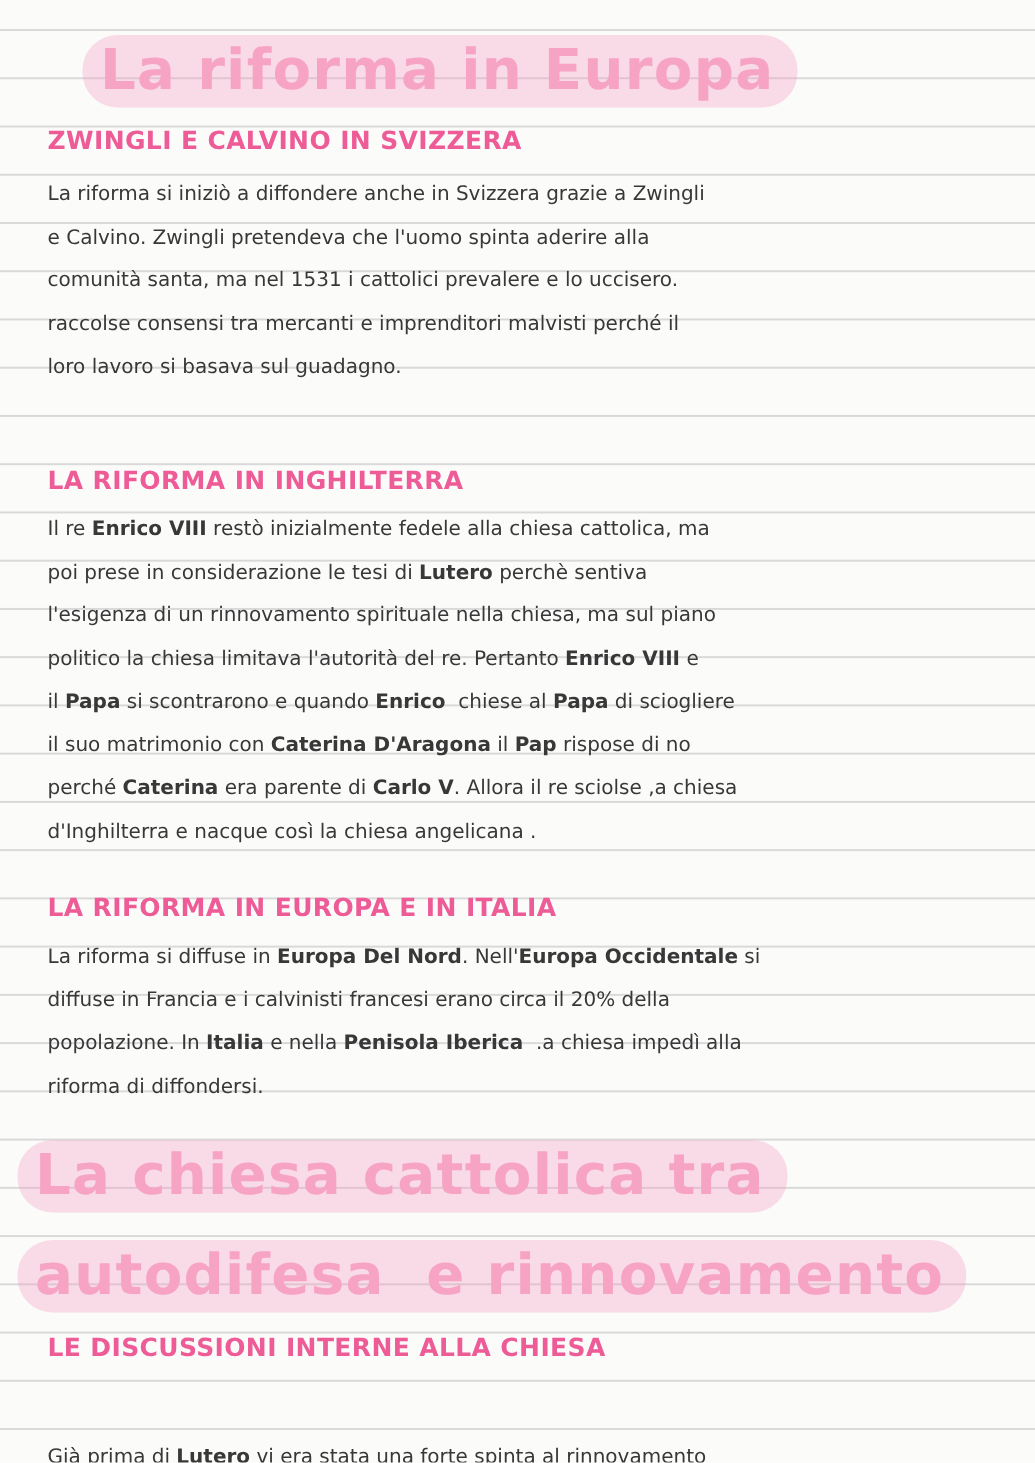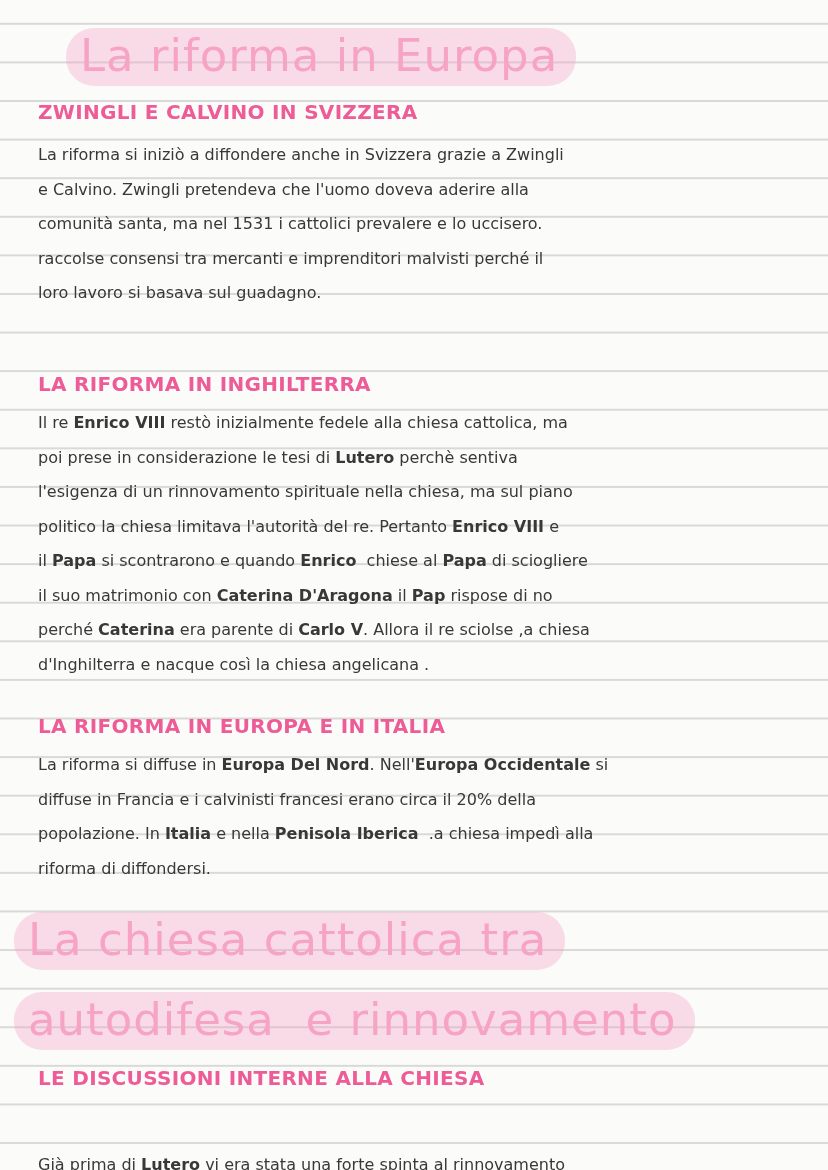--- a/index.html
+++ b/index.html
@@ -16,21 +16,21 @@
     background-position: 0 -13.8px;
     font-family: "DejaVu Sans", sans-serif;
     color: #383838;
   }
   .block { position: absolute; left: 0; width: 828px; }
   .title-line { position: absolute; left: 0; white-space: pre; }
   .hl {
     display: inline-block;
     white-space: pre;
     font-size: 45px;
-    font-weight: 400;
+    font-weight: 700;
     letter-spacing: 1px;
     line-height: 56px;
     padding: 0 18px 2px 14px;
     border-radius: 28px;
     text-align: center;
   }
   .heading {
     font-size: 20px;
     font-weight: 700;
     letter-spacing: 0.3px;
@@ -50,21 +50,21 @@
 <body>
 
 <div class="page">
   <div id="content">
       <div class="block" style="top: 28px; height: 80px;">
         <div class="title-line" style="top: 0px; left: 66px;"><span class="hl" style="color: rgb(247, 164, 196); background-color: rgba(244, 153, 190, 0.32);">La riforma in Europa</span></div>
       </div>
       <div class="block heading" style="top: 100px; color: rgb(238, 92, 151);">ZWINGLI E CALVINO IN SVIZZERA</div>
       <div class="block para" style="top: 138px;">
         <div class="line"><span>La riforma si iniziò a diffondere anche in Svizzera grazie a Zwingli</span></div>
-        <div class="line"><span>e Calvino. Zwingli pretendeva che l'uomo doveva aderire alla</span></div>
+        <div class="line"><span>e Calvino. Zwingli pretendeva che l'uomo spinta aderire alla</span></div>
         <div class="line"><span>comunità santa, ma nel 1531 i cattolici prevalere e lo uccisero.</span></div>
         <div class="line"><span>raccolse consensi tra mercanti e imprenditori malvisti perché il</span></div>
         <div class="line"><span>loro lavoro si basava sul guadagno.</span></div>
       </div>
       <div class="block heading" style="top: 372px; color: rgb(238, 92, 151);">LA RIFORMA IN INGHILTERRA</div>
       <div class="block para" style="top: 406px;">
         <div class="line"><span>Il re </span><span class="b">Enrico VIII</span><span> restò inizialmente fedele alla chiesa cattolica, ma</span></div>
         <div class="line"><span>poi prese in considerazione le tesi di </span><span class="b">Lutero</span><span> perchè sentiva</span></div>
         <div class="line"><span>l'esigenza di un rinnovamento spirituale nella chiesa, ma sul piano</span></div>
         <div class="line"><span>politico la chiesa limitava l'autorità del re. Pertanto </span><span class="b">Enrico VIII</span><span> e</span></div>

